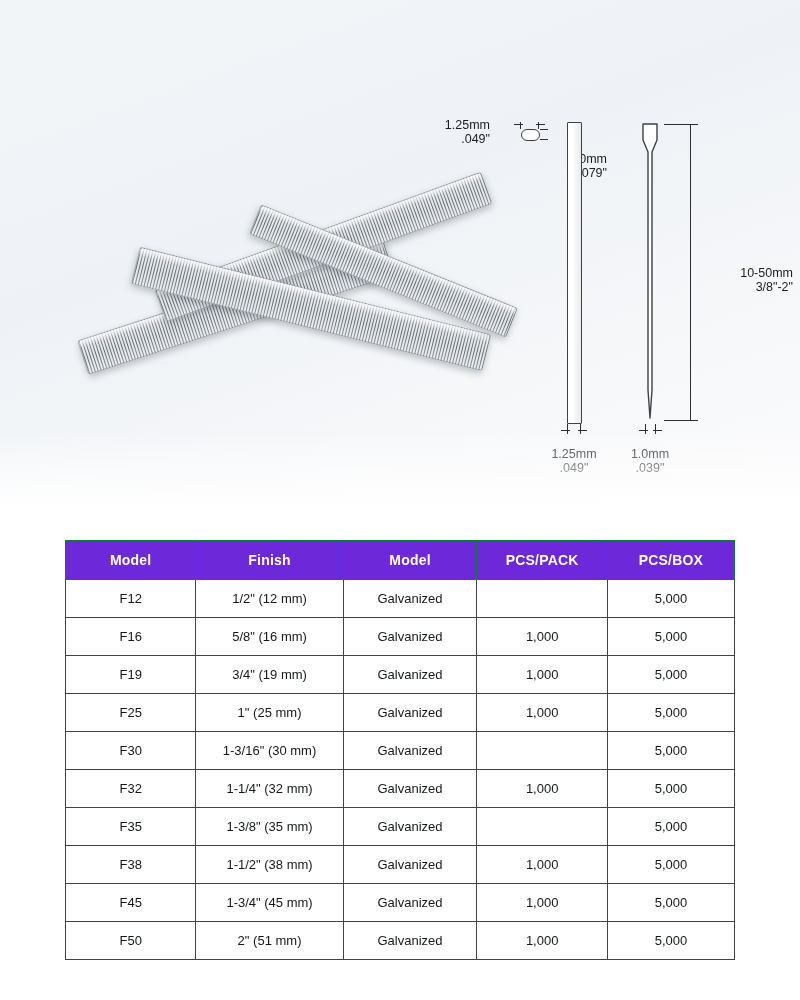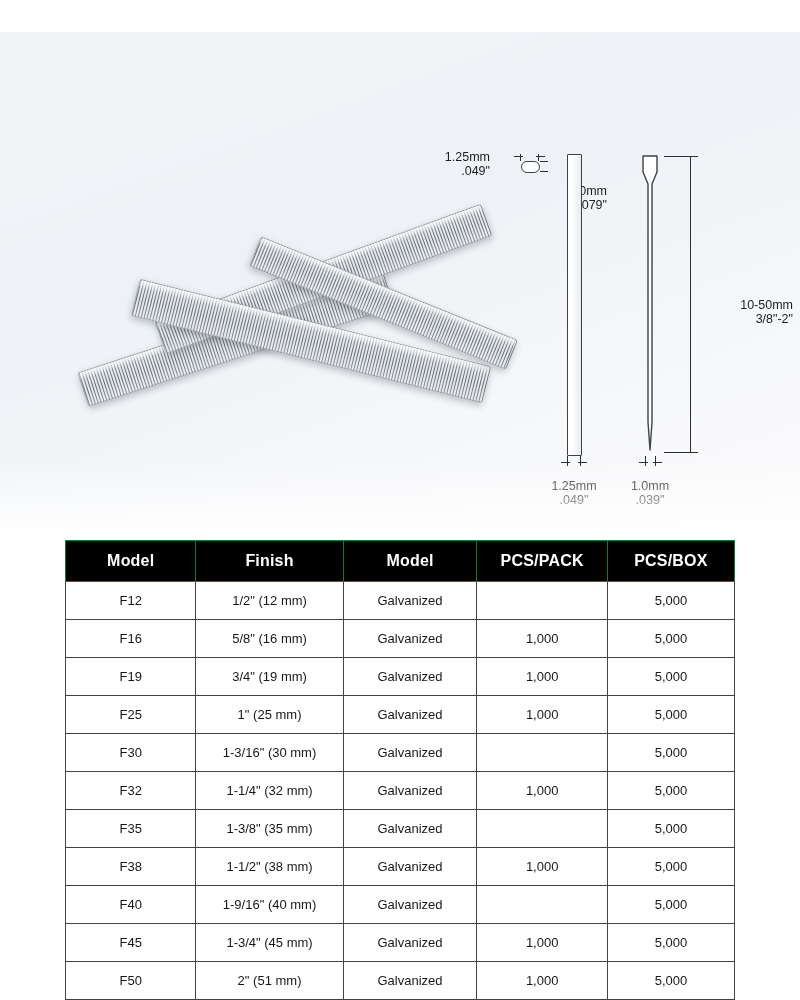--- a/index.html
+++ b/index.html
@@ -14,21 +14,20 @@
     overflow: hidden;
     position: relative;
   }
   
   .hero {
     position: relative;
     width: 800px;
     height: 520px;
     background: linear-gradient(160deg, #f2f5f8 0%, #eef2f6 40%, #f7f8fa 75%, #fbfbfc 100%);
     overflow: hidden;
-    margin-top: 32px;
   }
   .hero-fade {
     position: absolute;
     left: 0; right: 0; bottom: 0;
     height: 90px;
     background: linear-gradient(to bottom, rgba(255,255,255,0) 0%, #ffffff 85%);
   }
 
   
   .strip {
@@ -107,23 +106,23 @@
     left: 65px;
     top: 540px;
     width: 670px;
   }
   table {
     border-collapse: collapse;
     width: 100%;
     table-layout: fixed;
   }
   thead th {
-    background: #000000;
+    background: #6d28d9;
     color: #ffffff;
-    font-size: 16px;
+    font-size: 14px;
     font-weight: bold;
     padding: 11px 4px;
     text-align: center;
     border: 1px solid #0d7a3c;
     letter-spacing: 0.2px;
   }
   tbody td {
     border: 1px solid #3f4448;
     text-align: center;
     font-size: 13px;
@@ -279,27 +278,20 @@
         <td>5,000</td>
       </tr>
       <tr>
         <td>F38</td>
         <td>1-1/2" (38 mm)</td>
         <td>Galvanized</td>
         <td>1,000</td>
         <td>5,000</td>
       </tr>
       <tr>
-        <td>F40</td>
-        <td>1-9/16" (40 mm)</td>
-        <td>Galvanized</td>
-        <td></td>
-        <td>5,000</td>
-      </tr>
-      <tr>
         <td>F45</td>
         <td>1-3/4" (45 mm)</td>
         <td>Galvanized</td>
         <td>1,000</td>
         <td>5,000</td>
       </tr>
       <tr>
         <td>F50</td>
         <td>2" (51 mm)</td>
         <td>Galvanized</td>

